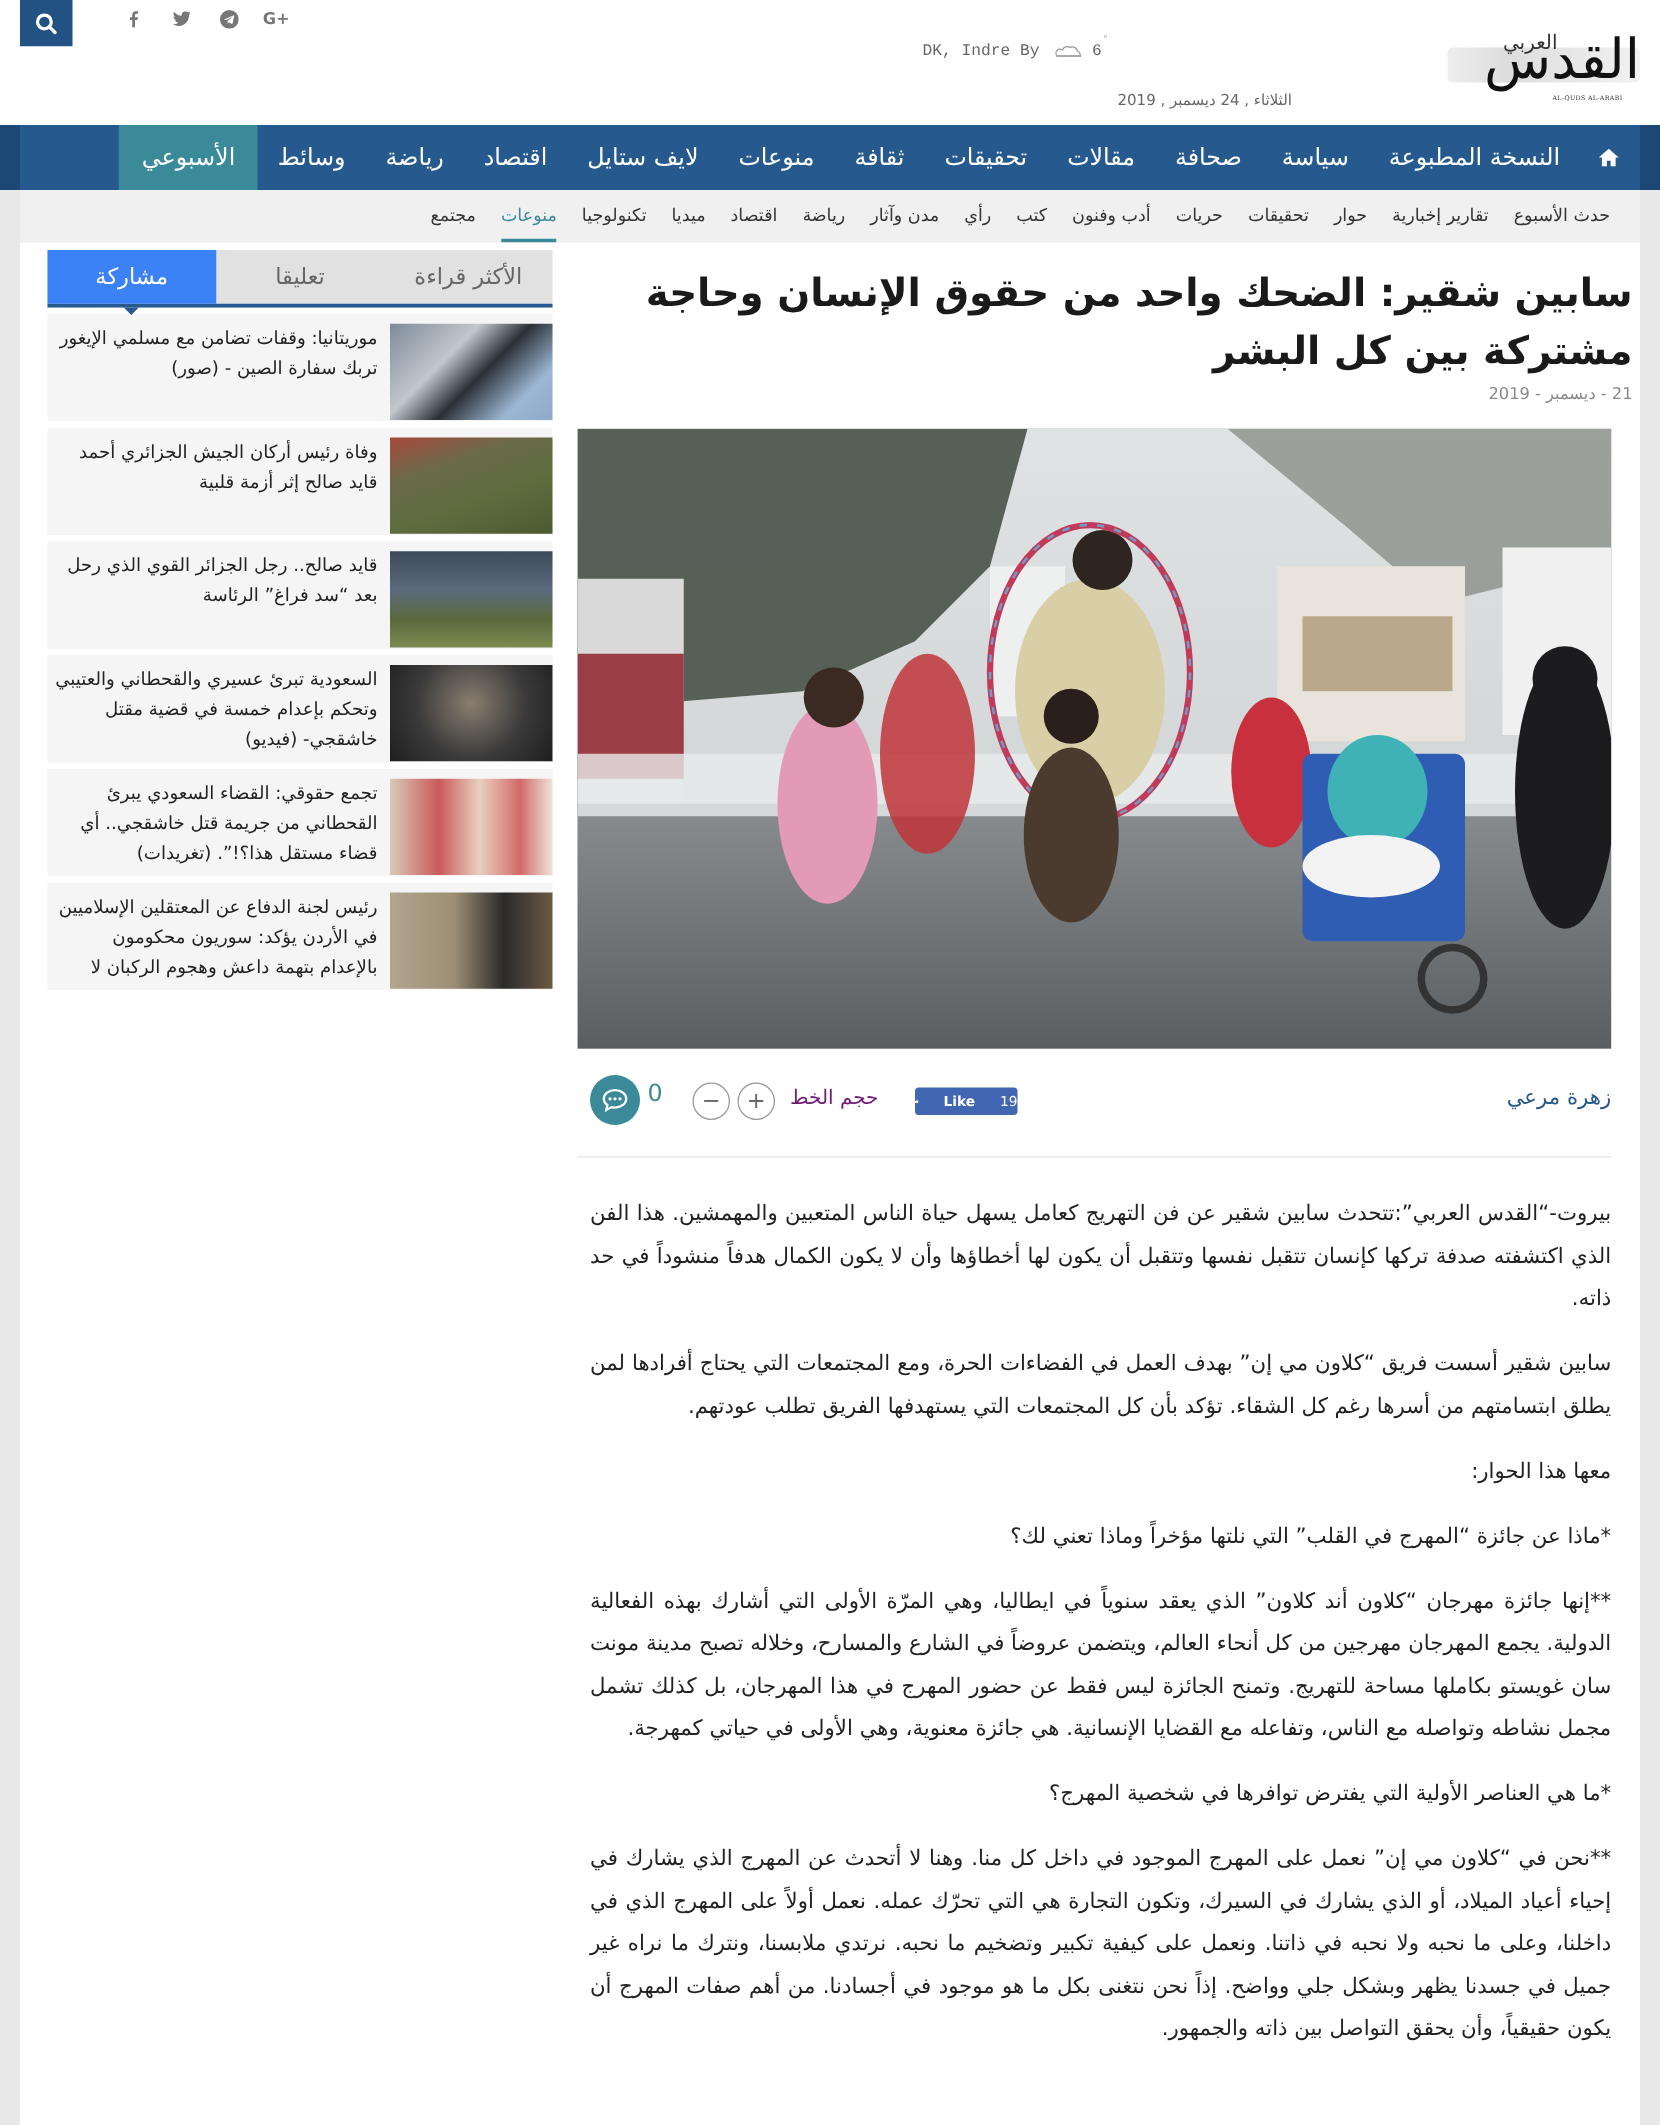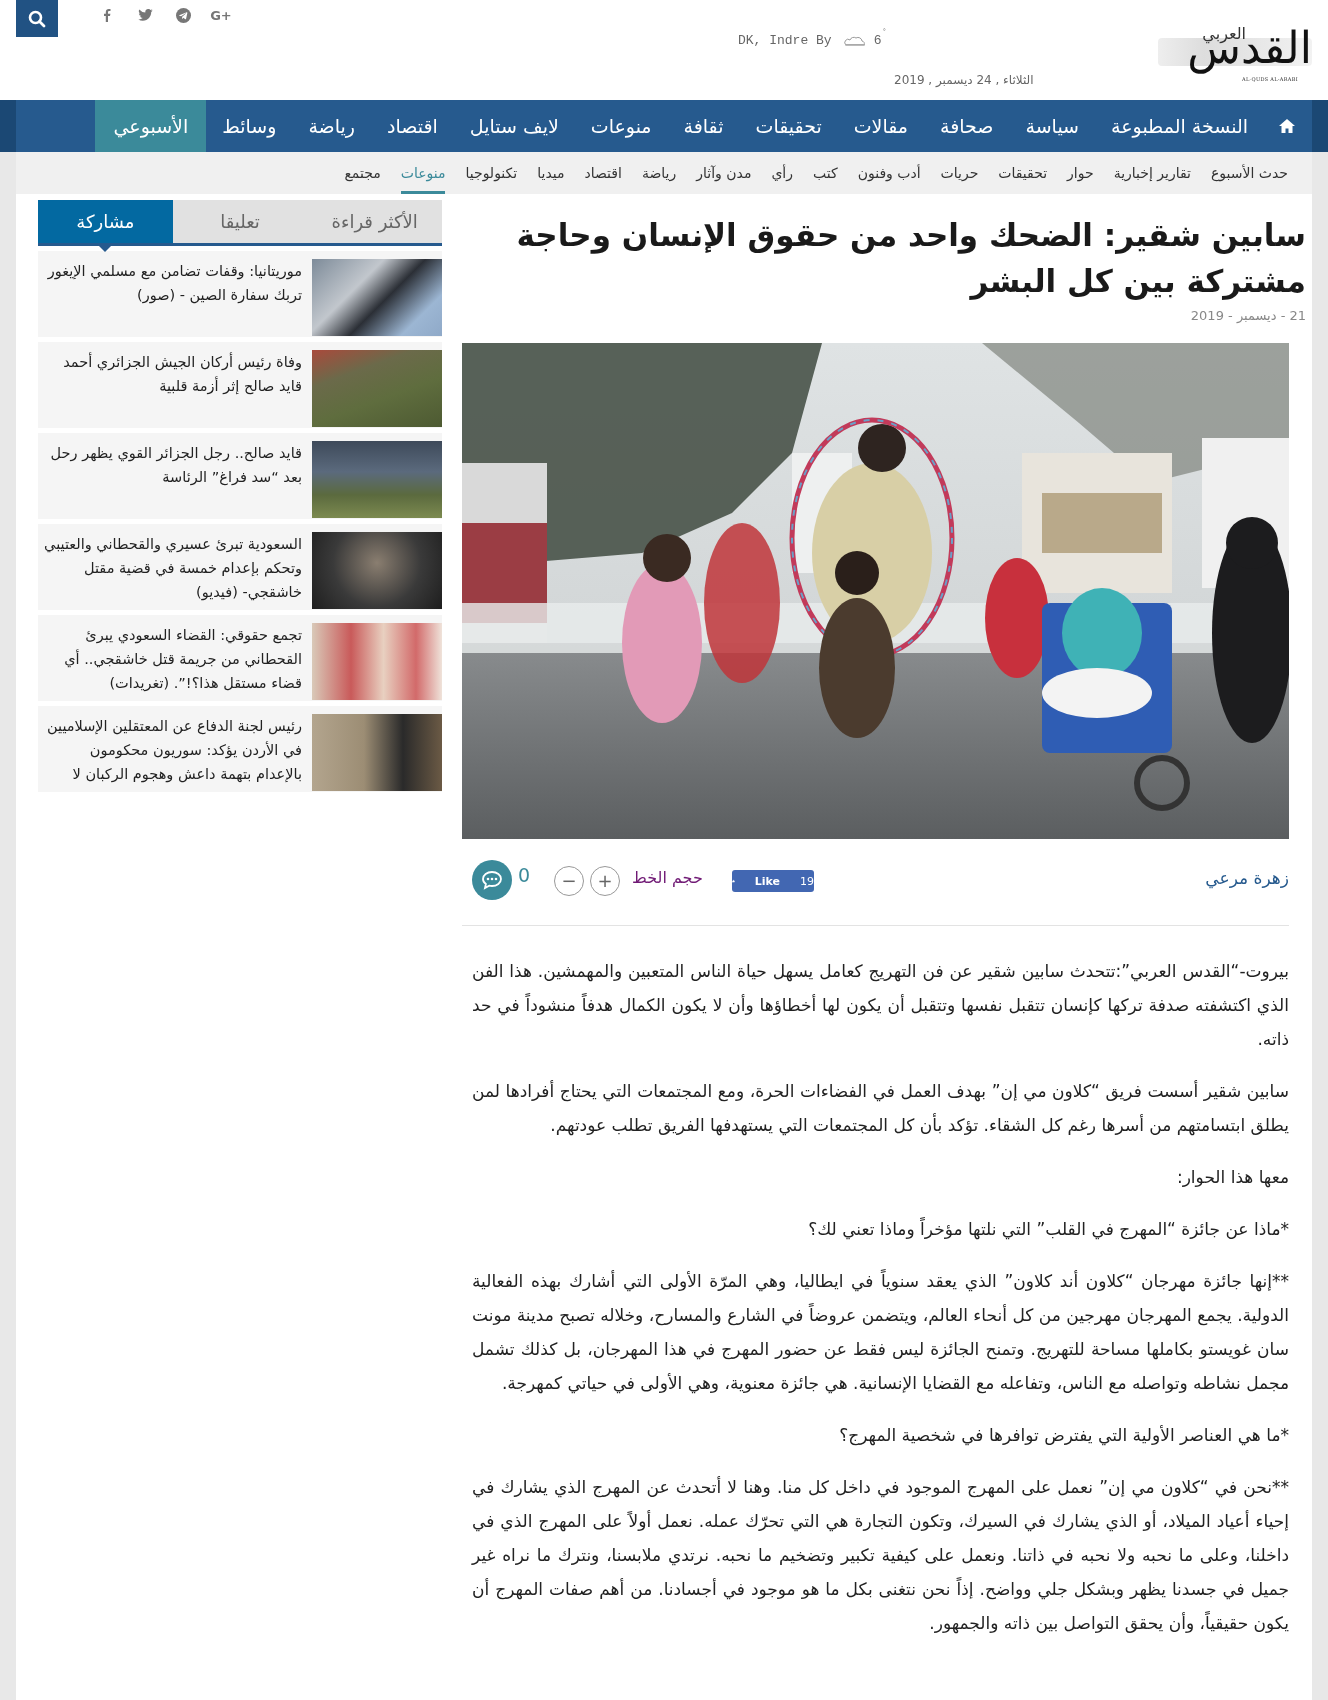--- a/index.html
+++ b/index.html
@@ -51,21 +51,21 @@
   .comment-count { position: absolute; left: 56px; top: 10px; font-size: 19px; color: #3b8a9a; }
   .comment-btn { position: absolute; left: 10px; top: 6px; width: 40px; height: 40px; border-radius: 50%; background: #3b8a9a; display: flex; align-items: center; justify-content: center; }
 
   .body { position: absolute; left: 456px; top: 760px; width: 817px; direction: rtl; text-align: justify; font-size: 17px; line-height: 34px; color: #222; }
   .body p { margin-bottom: 18px; }
 
   
   .sidebar { position: absolute; left: 22px; top: 6px; width: 404px; }
   .tabs { display: flex; direction: rtl; height: 46px; border-bottom: 3px solid #265a8e; background: #e1e1e1; }
   .tabs .tab { flex: 1; display: flex; align-items: center; justify-content: center; font-size: 18px; color: #666; }
-  .tabs .tab.active { background: #0369a1; color: #fff; position: relative; }
+  .tabs .tab.active { background: #3b82f6; color: #fff; position: relative; }
   .tabs .tab.active::after { content: ""; position: absolute; bottom: -9px; left: 50%; margin-left: -6px; border-left: 6px solid transparent; border-right: 6px solid transparent; border-top: 6px solid #265a8e; }
   .side-list { margin-top: 3px; }
   .side-item { height: 86px; margin-top: 5px; background: #f5f5f5; display: flex; direction: rtl; padding: 8px 0 0 0; }
   .side-item .thumb { width: 130px; height: 77px; flex: none; margin-right: 0; }
   .side-item .txt { flex: 1; font-size: 14.5px; line-height: 24px; color: #222; padding: 0 10px 0 6px; text-align: right; overflow: hidden; height: 76px; }
 </style>
 </head>
 <body>
 
 <div class="topbar">
@@ -242,21 +242,21 @@
       <div class="side-item">
         <div class="thumb" style="background:linear-gradient(135deg,#7d8b99 0%,#c2c7cd 35%,#2b2f36 55%,#9cb6d3 80%,#8fa9c8 100%);"></div>
         <div class="txt">موريتانيا: وقفات تضامن مع مسلمي الإيغور تربك سفارة الصين - (صور)</div>
       </div>
       <div class="side-item">
         <div class="thumb" style="background:linear-gradient(160deg,#a94a3c 0%,#6b6a4a 30%,#5f6d3e 60%,#4d5a32 100%);"></div>
         <div class="txt">وفاة رئيس أركان الجيش الجزائري أحمد قايد صالح إثر أزمة قلبية</div>
       </div>
       <div class="side-item">
         <div class="thumb" style="background:linear-gradient(180deg,#3e4a5a 0%,#5b6a7d 40%,#5b6a3e 70%,#7c8a50 100%);"></div>
-        <div class="txt">قايد صالح.. رجل الجزائر القوي يظهر رحل بعد “سد فراغ” الرئاسة</div>
+        <div class="txt">قايد صالح.. رجل الجزائر القوي الذي رحل بعد “سد فراغ” الرئاسة</div>
       </div>
       <div class="side-item">
         <div class="thumb" style="background:radial-gradient(circle at 50% 40%,#8a7e70 0%,#3a3a3a 55%,#1e1e1e 100%);"></div>
         <div class="txt">السعودية تبرئ عسيري والقحطاني والعتيبي وتحكم بإعدام خمسة في قضية مقتل خاشقجي- (فيديو)</div>
       </div>
       <div class="side-item">
         <div class="thumb" style="background:linear-gradient(90deg,#d9c9b8 0%,#c95a5a 30%,#e8d0c0 55%,#d26a6a 80%,#efe3da 100%);"></div>
         <div class="txt">تجمع حقوقي: القضاء السعودي يبرئ القحطاني من جريمة قتل خاشقجي.. أي قضاء مستقل هذا؟!”. (تغريدات)</div>
       </div>
       <div class="side-item">

